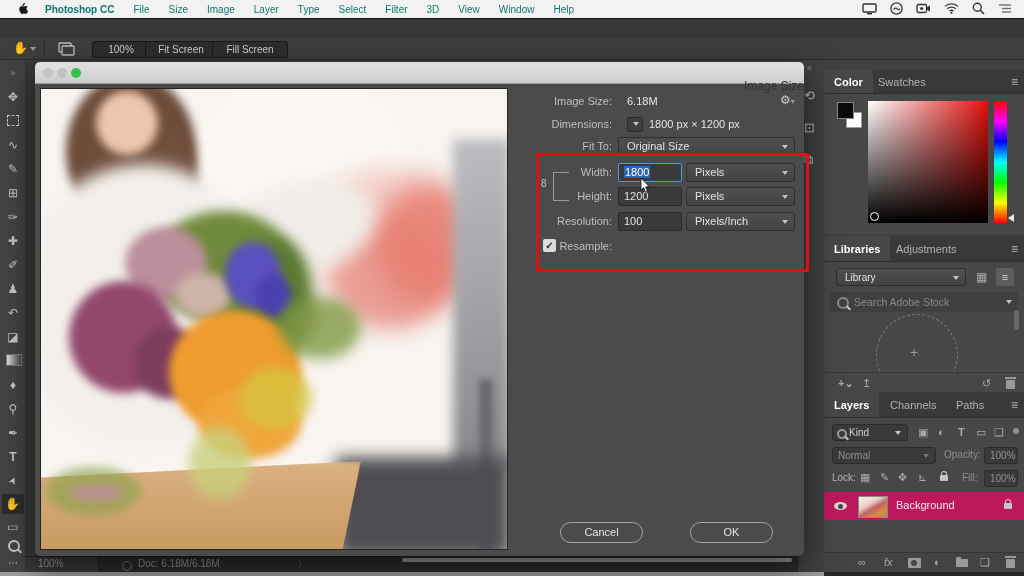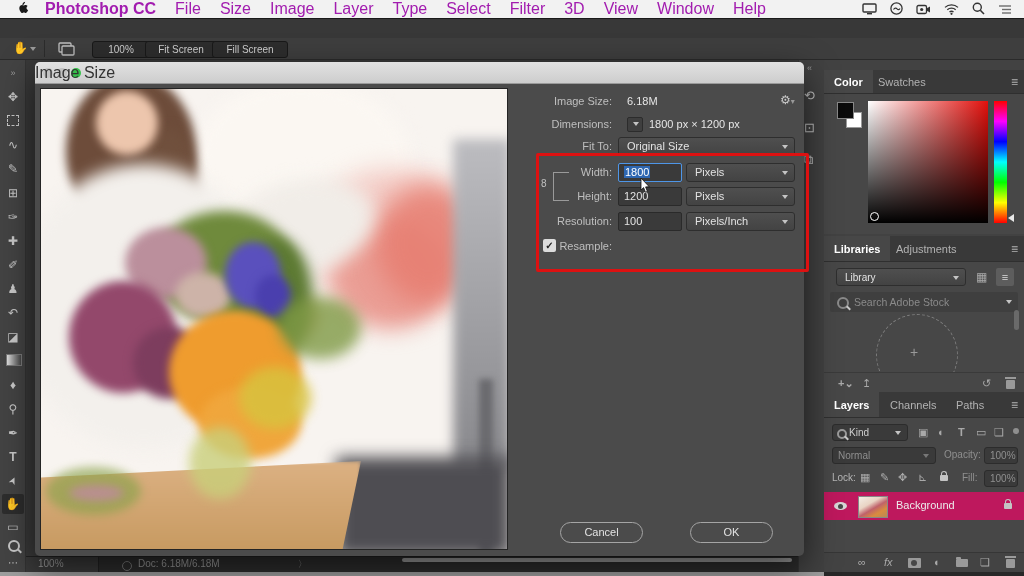--- a/index.html
+++ b/index.html
@@ -2,21 +2,21 @@
 <html><head>
 <meta charset="utf-8">
 <style>
   html,body{margin:0;padding:0;background:#222}
   #screen{position:relative;width:1024px;height:576px;overflow:hidden;background:#383838;
     font-family:"Liberation Sans",sans-serif;-webkit-font-smoothing:antialiased}
   .abs{position:absolute}
   .txt{white-space:nowrap}
   
   .menubar{left:0;top:0;width:1024px;height:19px;background:#f2f2f2;display:flex;align-items:center;
-    font-size:16px;color:#a21caf;border-bottom:1px solid #1a1a1a;box-sizing:border-box}
+    font-size:10px;color:#0f766e;border-bottom:1px solid #1a1a1a;box-sizing:border-box}
   .mi{margin-right:19px}
   .mi.bold{font-weight:bold}
   .mstat{position:absolute;right:12px;top:0;height:19px;display:flex;align-items:center;gap:13px}
   
   .titlebar{left:0;top:19px;width:1024px;height:19px;background:#333}
   .tl{border-radius:50%;width:10px;height:10px}
   .optionsbar{left:0;top:38px;width:1024px;height:22px;background:#3e3e3e;border-bottom:1px solid #2a2a2a;box-sizing:border-box}
   .obtn{position:absolute;top:3px;height:15px;line-height:15px;background:#2d2d2d;border:1px solid #191919;
     border-radius:3px;color:#cfcfcf;font-size:10px;padding:0 9px;text-align:center}
   
@@ -283,21 +283,21 @@
     <span class="abs" style="left:376px;top:1px;width:390px;height:4px;background:#9b9b9b;border-radius:2px"></span>
   </div>
   <div class="abs" style="left:0;top:572px;width:824px;height:4px;background:#9e9e9e"></div>
   <div class="abs" style="left:824px;top:572px;width:200px;height:4px;background:#282828"></div>
 
   <div class="abs dialog">
     <div class="dtitle">
       <span class="abs tl" style="left:8px;top:6px;width:10px;height:10px;background:#c2c2c2"></span>
       <span class="abs tl" style="left:22px;top:6px;width:10px;height:10px;background:#c2c2c2"></span>
       <span class="abs tl" style="left:36px;top:6px;width:10px;height:10px;background:#35c14a"></span>
-      <span class="abs txt" style="left:0;top:0;width:100%;height:22px;line-height:22px;text-align:left;color:#333;font-size:16px">Image Size</span>
+      <span class="abs txt" style="left:0;top:13px;width:100%;height:22px;line-height:22px;text-align:right;color:#333;font-size:12px">Image Size</span>
     </div>
 
     <div class="photo" style="left:5px;top:26px">
       <div class="pb" style="left:150px;top:-10px;width:220px;height:170px;background:#fbf7f2;filter:blur(9px)"></div>
       <div class="pb" style="left:270px;top:80px;width:160px;height:140px;background:#f3cdc7;filter:blur(12px)"></div>
       <div class="pb" style="left:290px;top:130px;width:120px;height:110px;background:#ea9d94;filter:blur(11px)"></div>
       <div class="pb" style="left:335px;top:95px;width:105px;height:120px;background:#e77d70;filter:blur(13px);opacity:.85"></div>
       <div class="sb" style="left:412px;top:50px;width:58px;height:330px;background:linear-gradient(#bcbcc0,#88888c);filter:blur(6px)"></div>
       <div class="sb" style="left:438px;top:290px;width:14px;height:175px;background:#6a6a6e;filter:blur(3px)"></div>
       <div class="sb" style="left:295px;top:368px;width:175px;height:100px;background:#4e4d52;filter:blur(8px)"></div>

